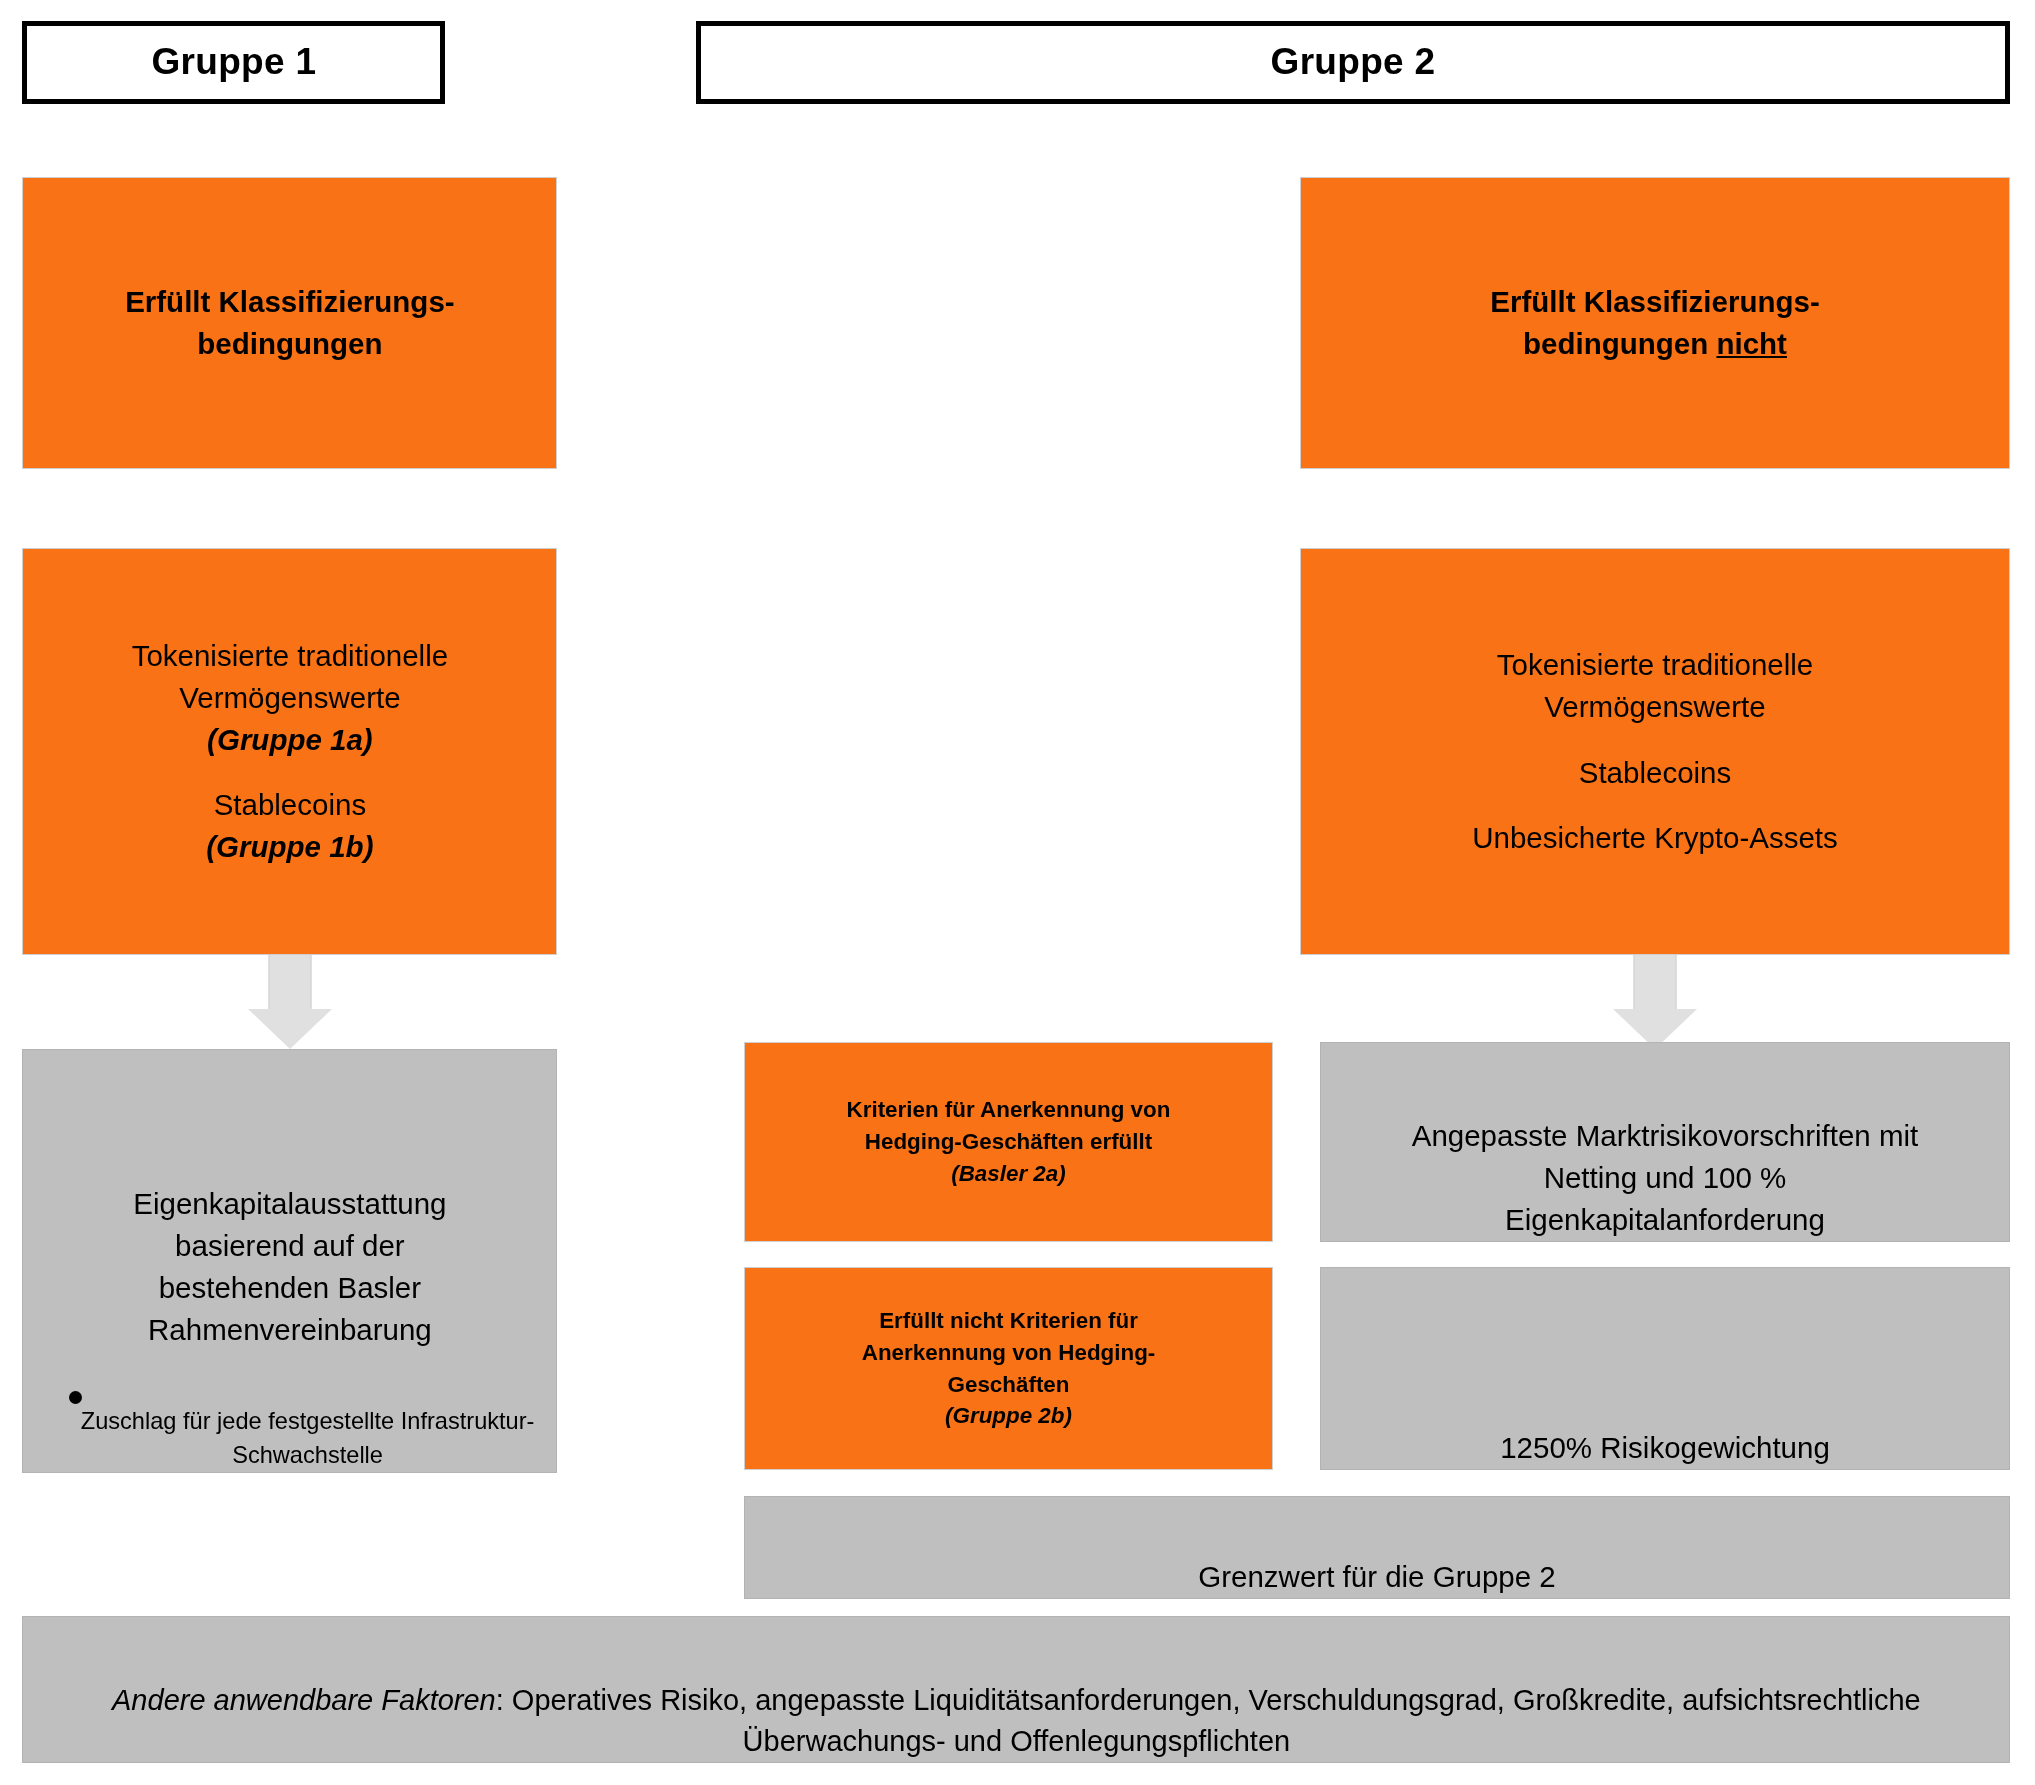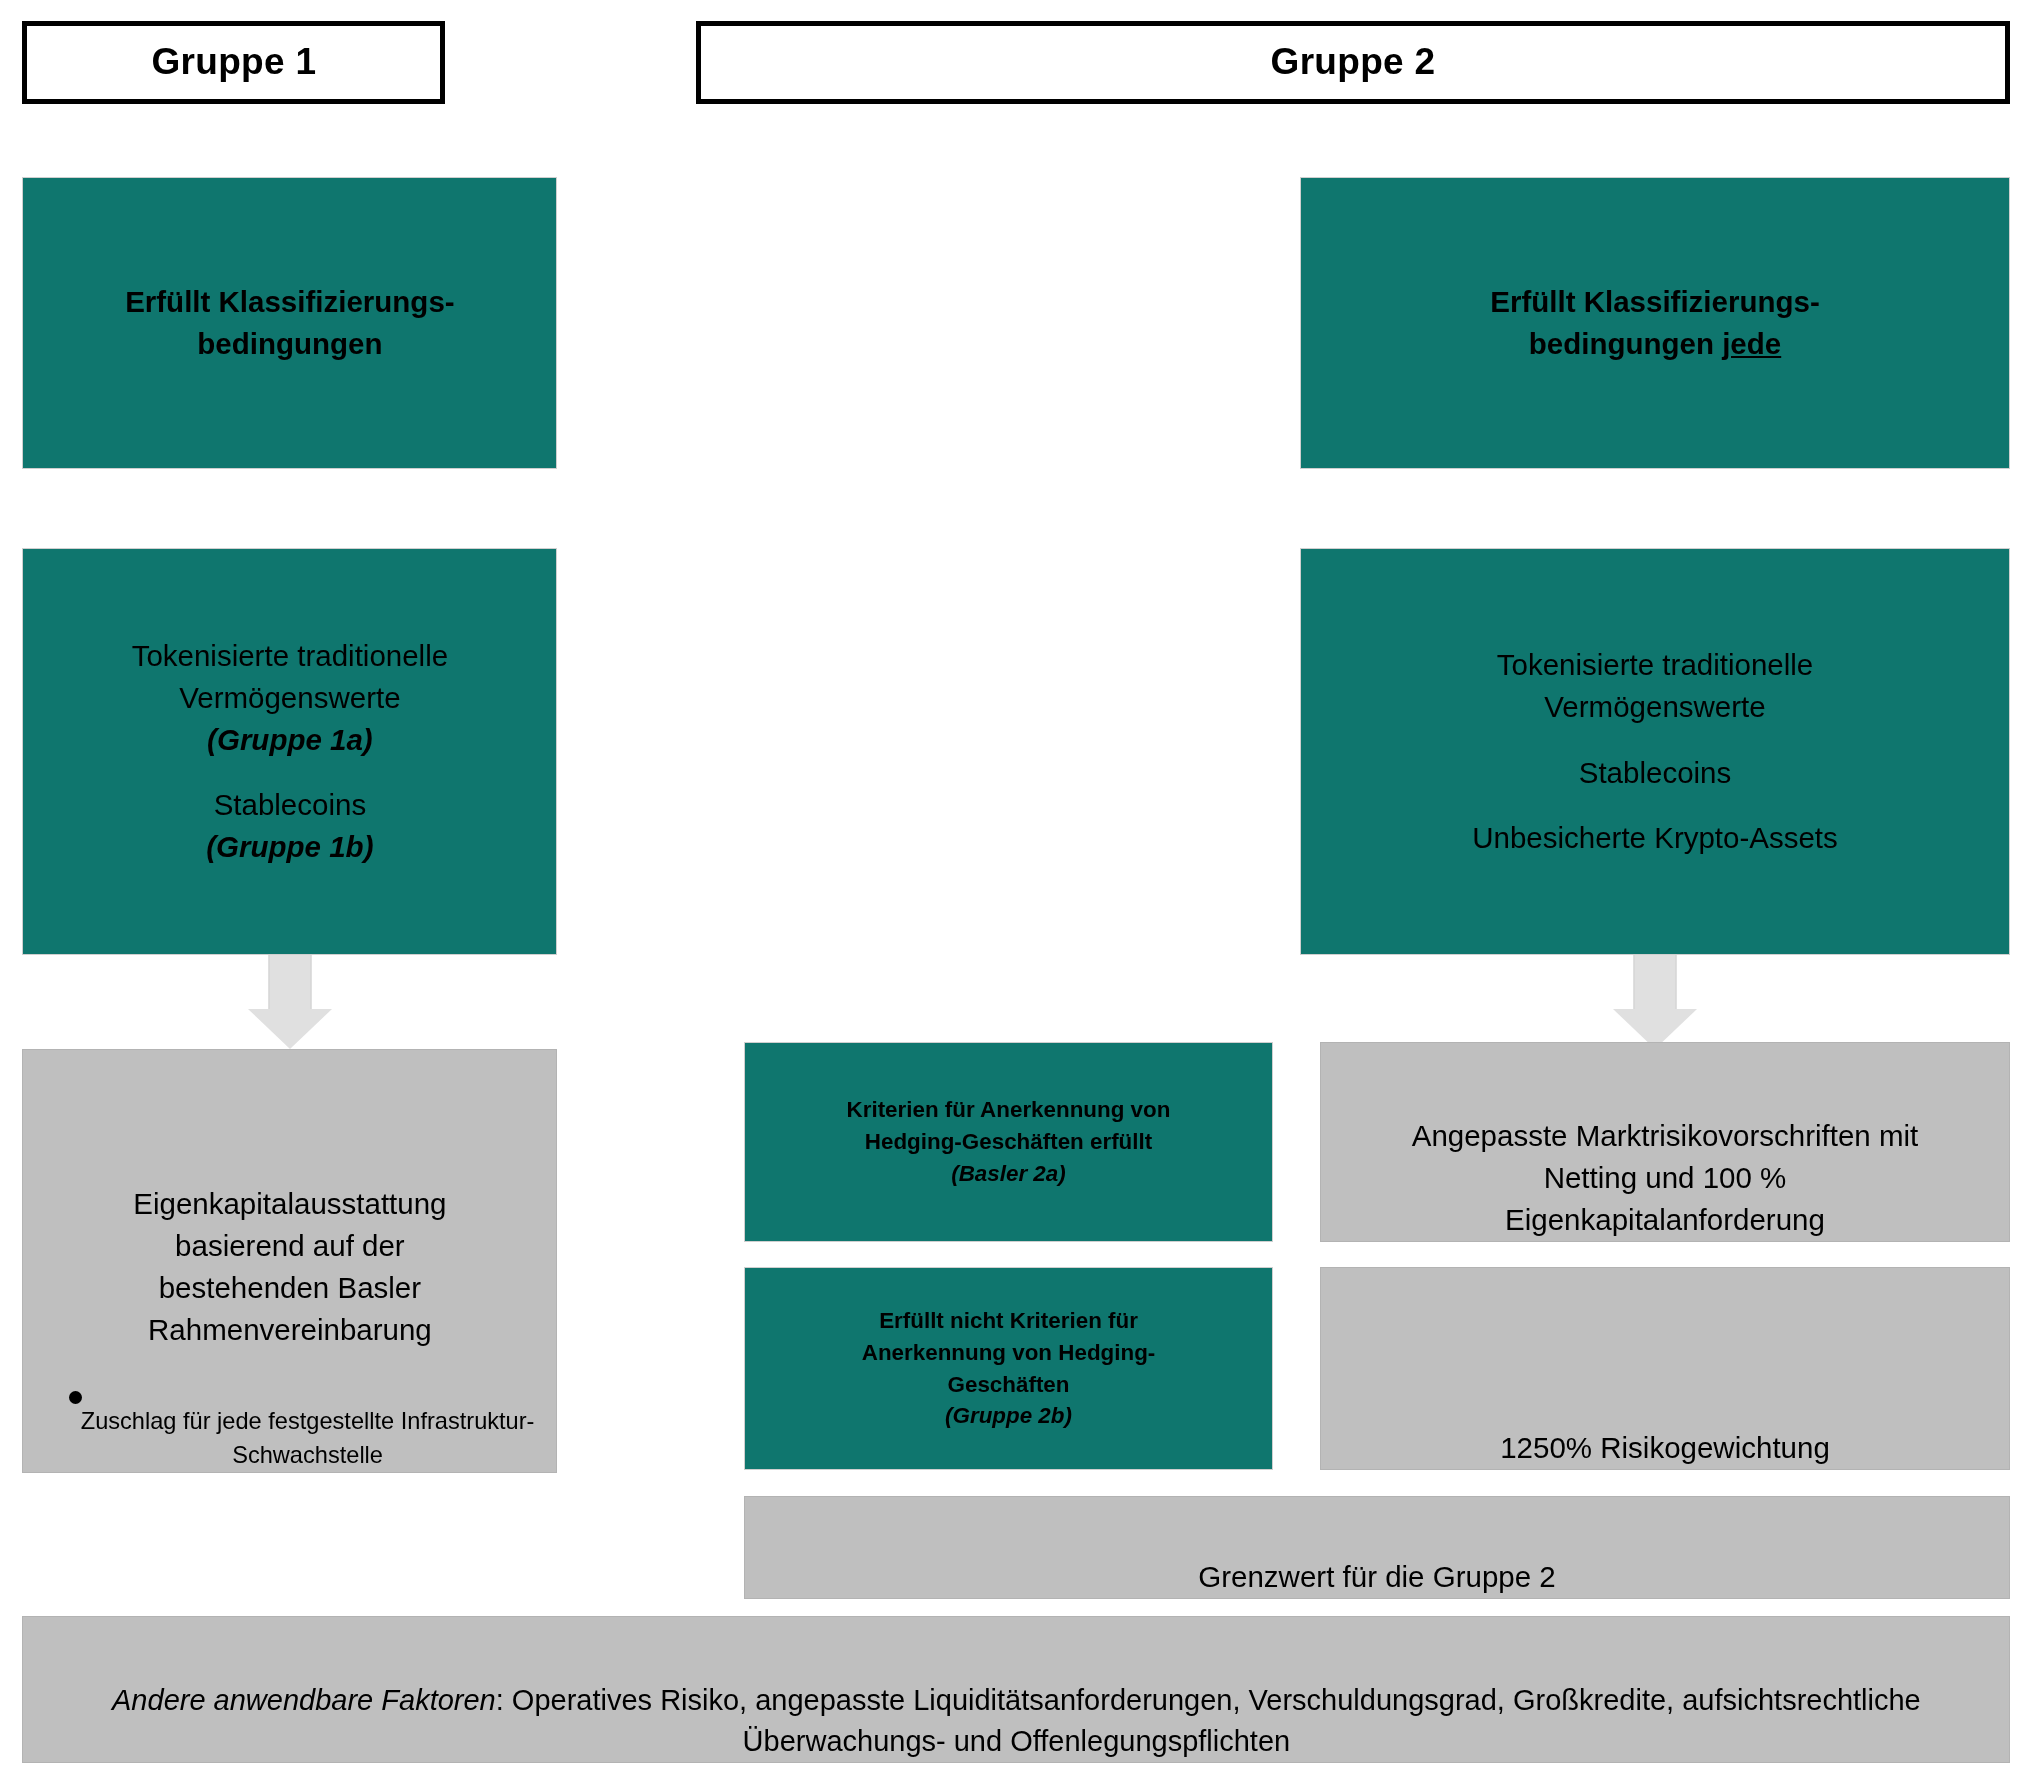--- a/index.html
+++ b/index.html
@@ -36,21 +36,21 @@
   }
   .hdr-label {
     font-size: 37px;
     font-weight: bold;
     letter-spacing: 0.3px;
     line-height: 1.1;
   }
 
   
   .panel-light {
-    background: #0f766e;
+    background: #f97316;
     border: 0.6px solid #cfcfcf;
     display: flex;
     align-items: center;
     justify-content: center;
     text-align: center;
   }
   
   .panel-dark {
     background: #bfbfbf;
     border: 0.6px solid #b3b3b3;
@@ -151,21 +151,21 @@
     <div class="txt fs-head">
       <div>Erfüllt Klassifizierungs-</div>
       <div>bedingungen</div>
     </div>
   </div>
 
   <div class="abs panel-light" style="left:1300px; top:177px; width:710px; height:292px;">
     <div class="txt fs-head">
       <div>Erfüllt Klassifizierungs-</div>
       <div>
-        <span>bedingungen </span><span class="u">jede</span>
+        <span>bedingungen </span><span class="u">nicht</span>
       </div>
     </div>
   </div>
 
   <div class="abs panel-light" style="left:22.4px; top:548px; width:535px; height:407px;">
     <div class="txt fs-reg">
       <div>Tokenisierte traditionelle</div>
       <div>Vermögenswerte</div>
       <div class="t-ital">(Gruppe 1a)</div>
       <div class="spacer-sm"></div>

